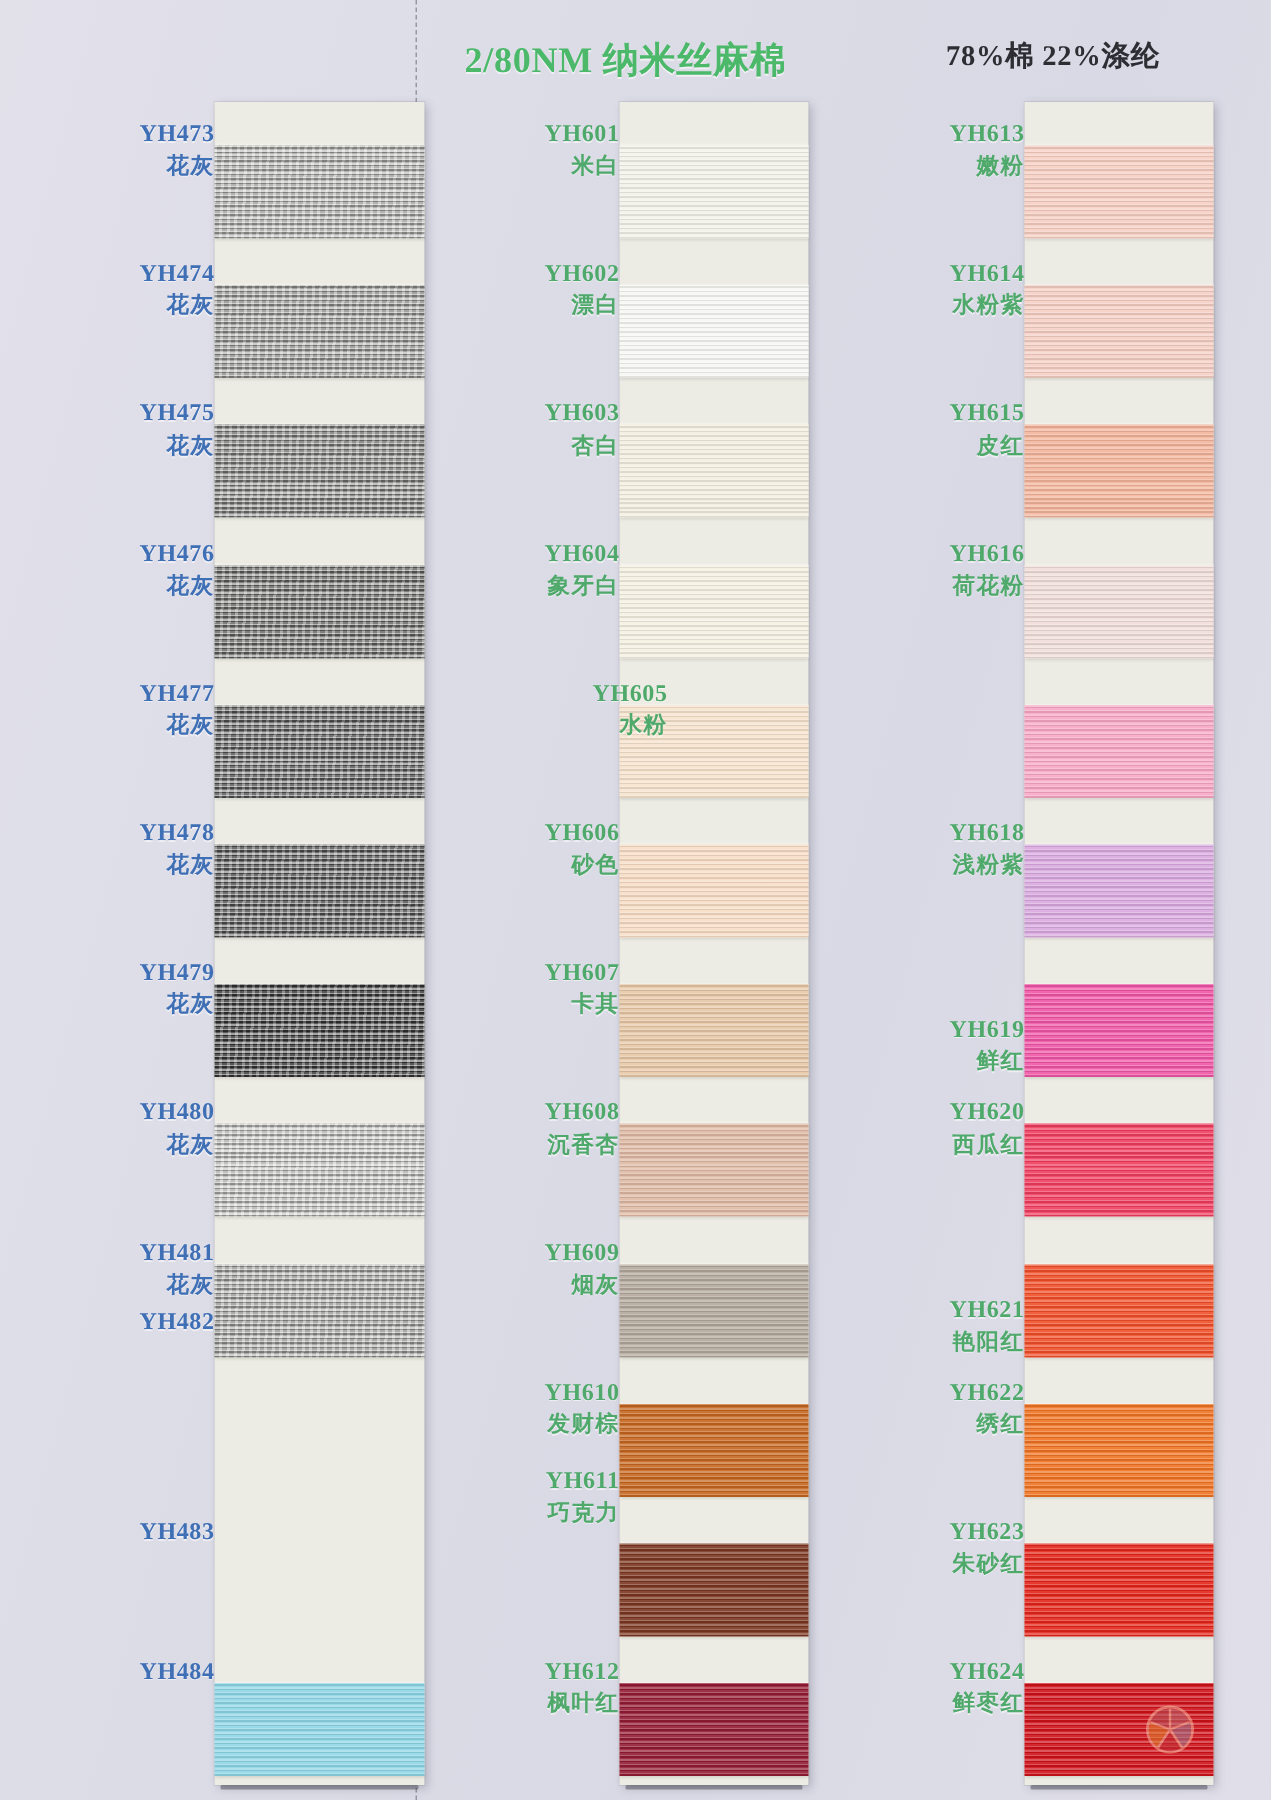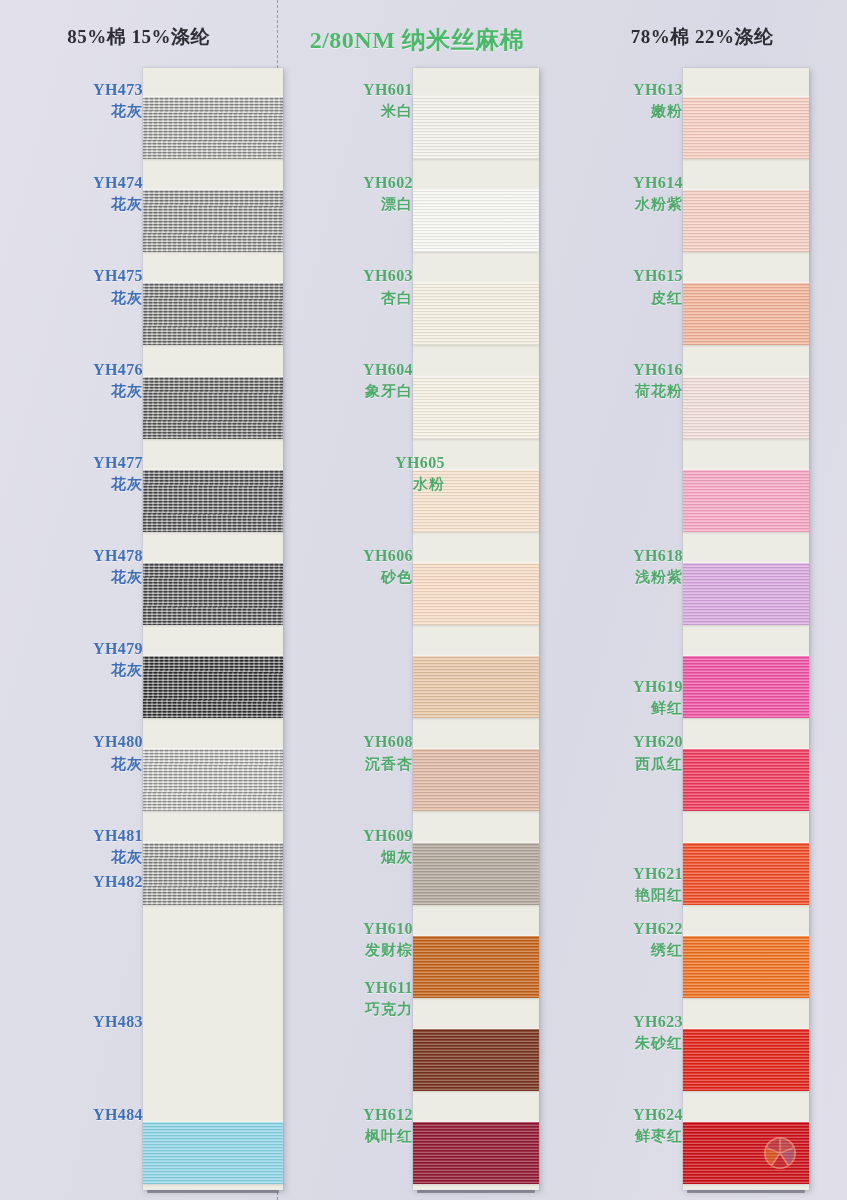--- a/index.html
+++ b/index.html
@@ -100,21 +100,20 @@
   }
   .logo svg{display:block;}
 </style>
 </head>
 <body>
 
 <div id="sheet">
 
   <div class="divider"></div>
 
-  <div class="hdr hdr-1">85%棉 15%涤纶</div>
   <div class="hdr hdr-2">2/80NM 纳米丝麻棉</div>
   <div class="hdr hdr-3">78%棉 22%涤纶</div>
 
   <div class="card card-1">
       <div class="band heather" style="top: 29px; height: 62px; background: rgb(180, 180, 178);">
         <div class="threads"></div>
       </div>
       <div class="band heather" style="top: 122.2px; height: 62px; background: rgb(160, 160, 158);">
         <div class="threads"></div>
       </div>
@@ -293,20 +292,24 @@
       <span class="cn">象牙白</span>
     </div>
     <div class="lbl col2-lbl lbl-green" style="top: 450.8px; padding-left: 32px;">
       <span class="code">YH605</span>
       <span class="cn">水粉</span>
     </div>
     <div class="lbl col2-lbl lbl-green" style="top: 544px;">
       <span class="code">YH606</span>
       <span class="cn">砂色</span>
     </div>
+    <div class="lbl col2-lbl lbl-green" style="top: 637.2px;">
+      <span class="code">YH607</span>
+      <span class="cn">卡其</span>
+    </div>
     <div class="lbl col2-lbl lbl-green" style="top: 730.4px;">
       <span class="code">YH608</span>
       <span class="cn">沉香杏</span>
     </div>
     <div class="lbl col2-lbl lbl-green" style="top: 823.6px;">
       <span class="code">YH609</span>
       <span class="cn">烟灰</span>
     </div>
     <div class="lbl col2-lbl lbl-green" style="top: 916.8px;">
       <span class="code">YH610</span>

